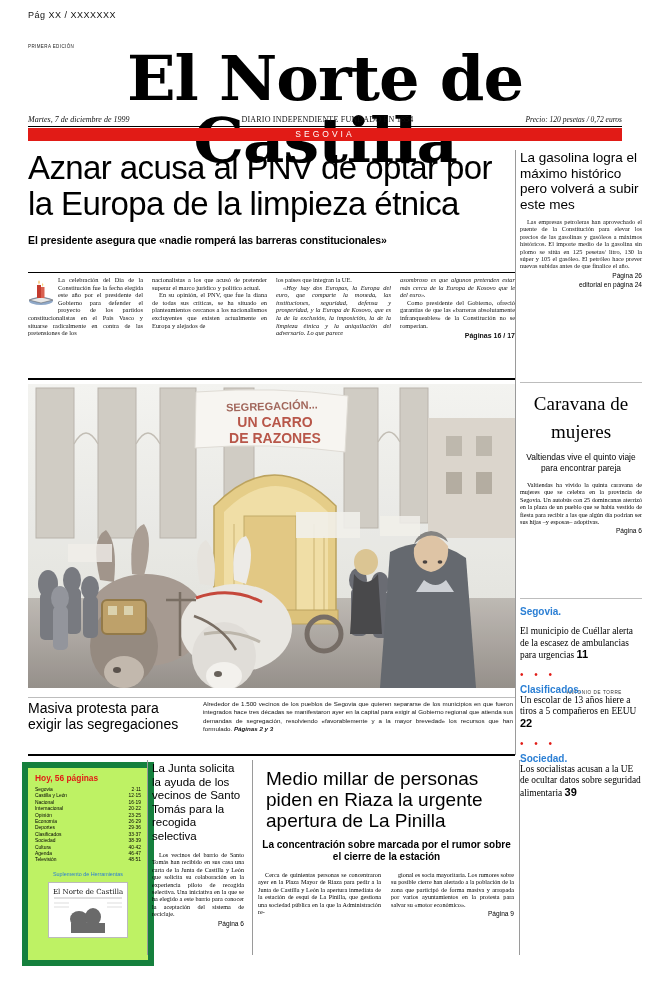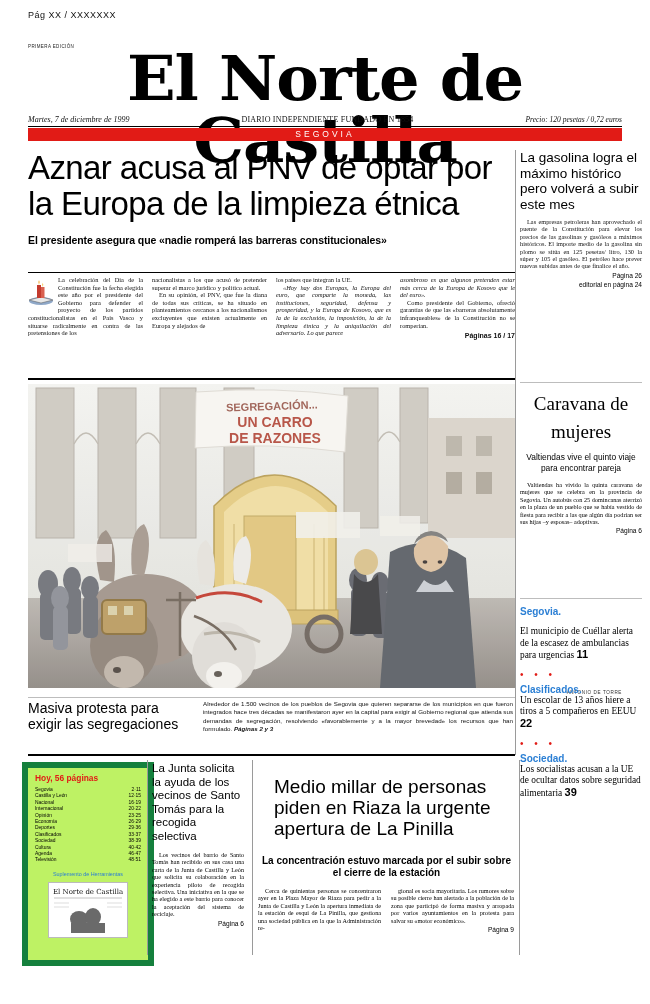--- a/index.html
+++ b/index.html
@@ -81,21 +81,21 @@
   .supp{margin-top:7px;text-align:center;color:#2b7fd4;font-size:5.4px;line-height:7px;font-family:"Liberation Sans",sans-serif;}
   .thumb{margin:4px auto 0;width:78px;height:54px;background:#fff;border:1px solid #bbb;position:relative;overflow:hidden;}
 
   .b2{position:absolute;left:152px;top:762px;width:92px;}
   .b2 h3{margin:0;font-size:11.5px;line-height:13.5px;font-weight:normal;font-family:"Liberation Sans",sans-serif;}
   .b2 .body{margin-top:8px;font-family:"Liberation Serif",serif;font-size:6.2px;line-height:7.4px;text-align:justify;}
   .b2 .body p{margin:0;text-indent:7px;}
   .b2 .pgline{text-align:right;font-size:6.6px;font-family:"Liberation Sans",sans-serif;margin-top:2px;}
 
   .b3{position:absolute;left:258px;top:760px;width:257px;}
-  .b3 h2{margin:16px;font-size:19px;line-height:21px;font-weight:normal;font-family:"Liberation Sans",sans-serif;}
+  .b3 h2{margin:8px;font-size:19px;line-height:21px;font-weight:normal;font-family:"Liberation Sans",sans-serif;}
   .b3 .dek{margin-top:7px;font-size:10px;line-height:12px;font-weight:bold;text-align:center;font-family:"Liberation Sans",sans-serif;}
   .b3 .cols{margin-top:8px;display:flex;gap:10px;}
   .b3 .cols .c{width:123px;font-family:"Liberation Serif",serif;font-size:6.2px;line-height:7.4px;text-align:justify;}
   .b3 .cols .c p{margin:0;text-indent:7px;}
   .b3 .pgline{text-align:right;font-size:6.6px;font-family:"Liberation Sans",sans-serif;margin-top:2px;}
 </style>
 </head>
 <body>
 
 <div class="page">
@@ -414,21 +414,21 @@
   <div class="b2">
     <h3>La Junta solicita la ayuda de los vecinos de Santo Tomás para la recogida selectiva</h3>
     <div class="body">
       <p>Los vecinos del barrio de Santo Tomás han recibido en sus casa una carta de la Junta de Castilla y León que solicita su colaboración en la experiencia piloto de recogida selectiva. Una iniciativa en la que se ha elegido a este barrio para conocer la aceptación del sistema de reciclaje.</p>
     </div>
     <div class="pgline">Página 6</div>
   </div>
 
   <div class="b3">
     <h2>Medio millar de personas piden en Riaza la urgente apertura de La Pinilla</h2>
-    <div class="dek">La concentración estuvo marcada por el subir sobre el cierre de la estación</div>
+    <div class="dek">La concentración sobre marcada por el rumor sobre el cierre de la estación</div>
     <div class="cols">
       <div class="c">
         <p>Cerca de quinientas personas se concentraron ayer en la Plaza Mayor de Riaza para pedir a la Junta de Castilla y León la apertura inmediata de la estación de esquí de La Pinilla, que gestiona una sociedad pública en la que la Administración re-</p>
       </div>
       <div class="c">
         <p>gional es socia mayoritaria. Los rumores sobre su posible cierre han alertado a la población de la zona que participó de forma masiva y arropada por varios ayuntamientos en la protesta para salvar su «motor económico».</p>
         <div class="pgline">Página 9</div>
       </div>
     </div>
   </div>

